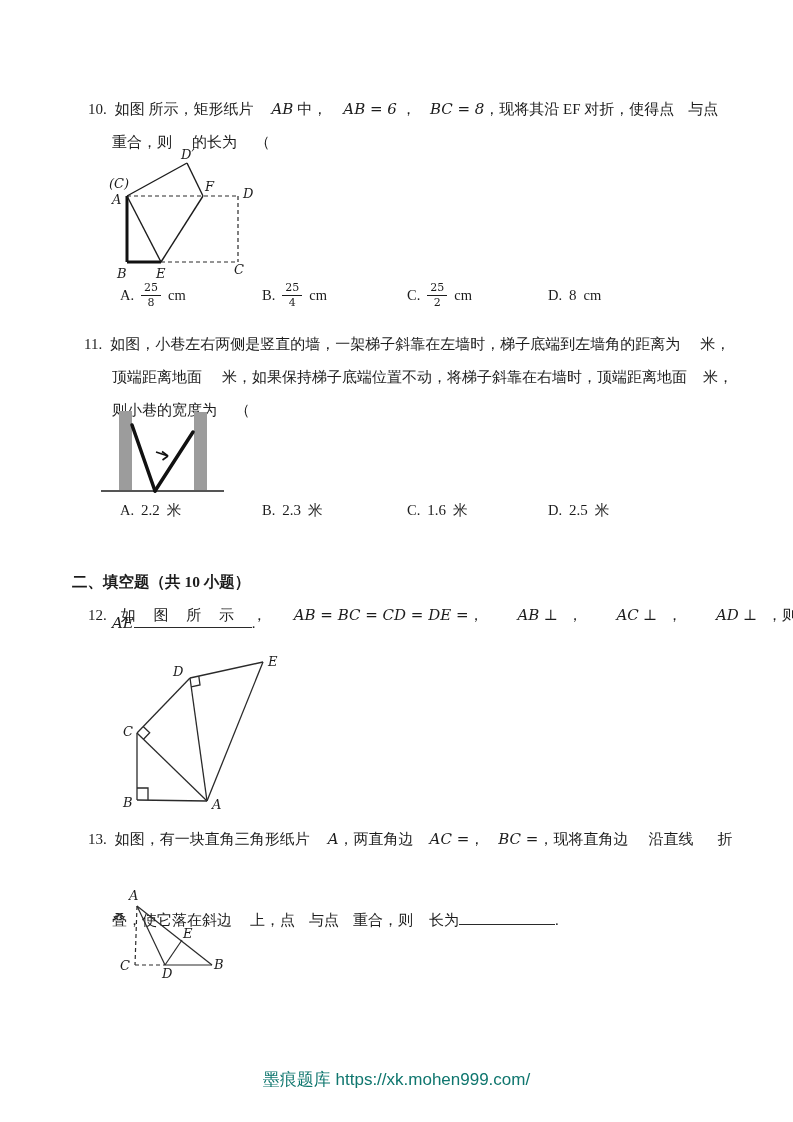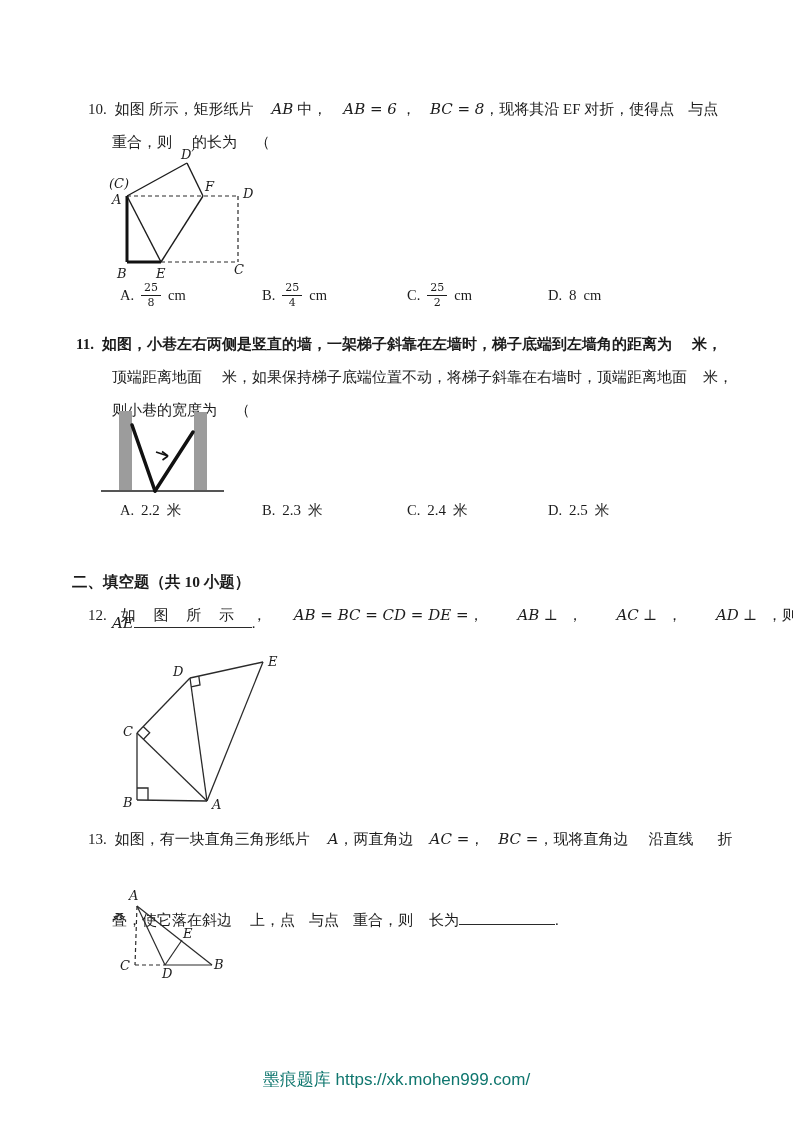--- a/index.html
+++ b/index.html
@@ -85,21 +85,21 @@
         </span>
       <span class="unit">cm</span>
     </div>
     <div class="opt" style="top:281px;left:548px;">
       <span class="lbl">D.</span>
       <span class="val">8</span>
       <span class="unit">cm</span>
     </div>
   </div>
 
-  <div class="line" style="top:330px;left:76px;font-weight:bold;">
+  <div class="line" style="top:330px;left:84px;">
     <span>11.</span><span class="sp g8"></span><span>如图，小巷左右两侧是竖直的墙，一架梯子斜靠在左墙时，梯子底端到左墙角的距离为</span><span class="sp g20"></span><span>米，</span>
   </div>
   <div class="line" style="top:363px;left:112px;">
     <span>顶端距离地面</span><span class="sp g20"></span><span>米，如果保持梯子底端位置不动，将梯子斜靠在右墙时，顶端距离地面</span><span class="sp g16"></span><span>米，</span>
   </div>
   <div class="line" style="top:396px;left:112px;">
     <span>则小巷的宽度为</span><span class="sp g18"></span><span>（</span>
   </div>
 
   <svg class="fig" style="top:406px;left:98px;" width="130" height="92" viewBox="0 0 130 92">
@@ -121,21 +121,21 @@
       <span class="val">2.2</span>
       <span class="unit">米</span>
     </div>
     <div class="opt" style="top:496px;left:262px;">
       <span class="lbl">B.</span>
       <span class="val">2.3</span>
       <span class="unit">米</span>
     </div>
     <div class="opt" style="top:496px;left:407px;">
       <span class="lbl">C.</span>
-      <span class="val">2.4</span>
+      <span class="val">1.6</span>
       <span class="unit">米</span>
     </div>
     <div class="opt" style="top:496px;left:548px;">
       <span class="lbl">D.</span>
       <span class="val">2.5</span>
       <span class="unit">米</span>
     </div>
   </div>
 
   <div class="line sec-title" style="top:568px;left:72px;">二、填空题（共 10 小题）</div>

